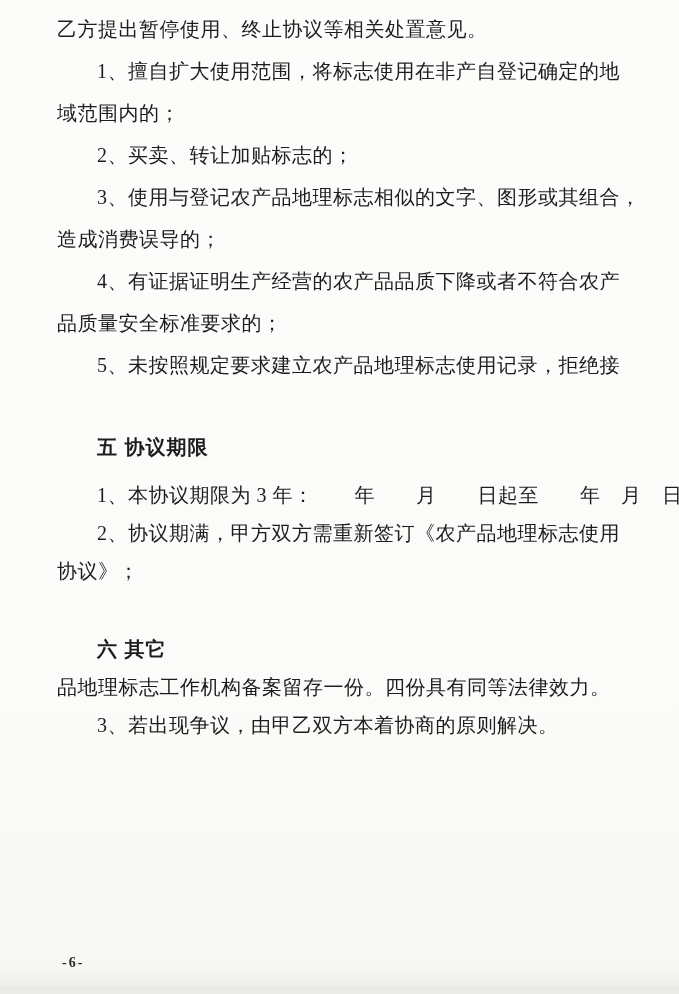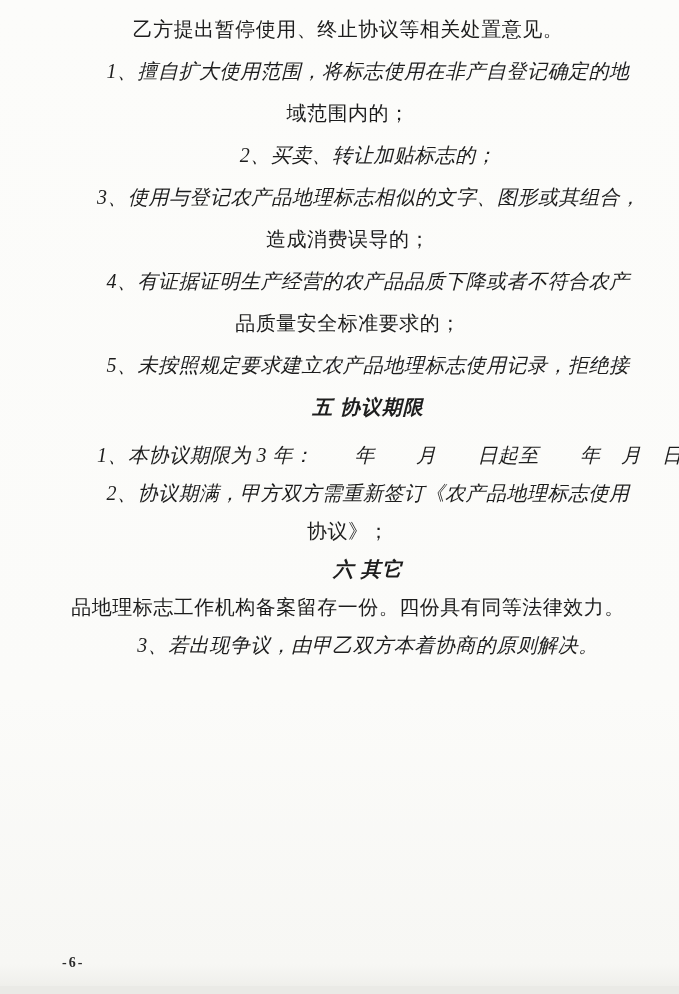--- a/index.html
+++ b/index.html
@@ -21,31 +21,31 @@
     top: 16px;
     left: 57px;
     right: 40px;
   }
   .doc-line {
     font-size: 20px;
     line-height: 26px;
     height: 42px;
     letter-spacing: 0.5px;
     white-space: nowrap;
-    text-align: center;
   }
   
   .doc-line:nth-child(n+11) { height: 38px; }
   .doc-line:nth-child(11)  { margin-top: 6px; }
-  .doc-line.indent { padding-left: 40px; font-style: italic; }
+  .doc-line.indent { padding-left: 40px; }
   .doc-line.heading {
     font-weight: bold;
     font-family: "Liberation Sans", "DejaVu Sans", sans-serif;
     font-size: 20px;
     letter-spacing: 1px;
+    margin-top: 40px;
   }
   .page-number {
     position: absolute;
     left: 62px;
     top: 955px;
     font-size: 14px;
     letter-spacing: 2px;
     font-weight: bold;
     color: #2a2a2a;
     font-family: "Liberation Serif", "DejaVu Serif", serif;

